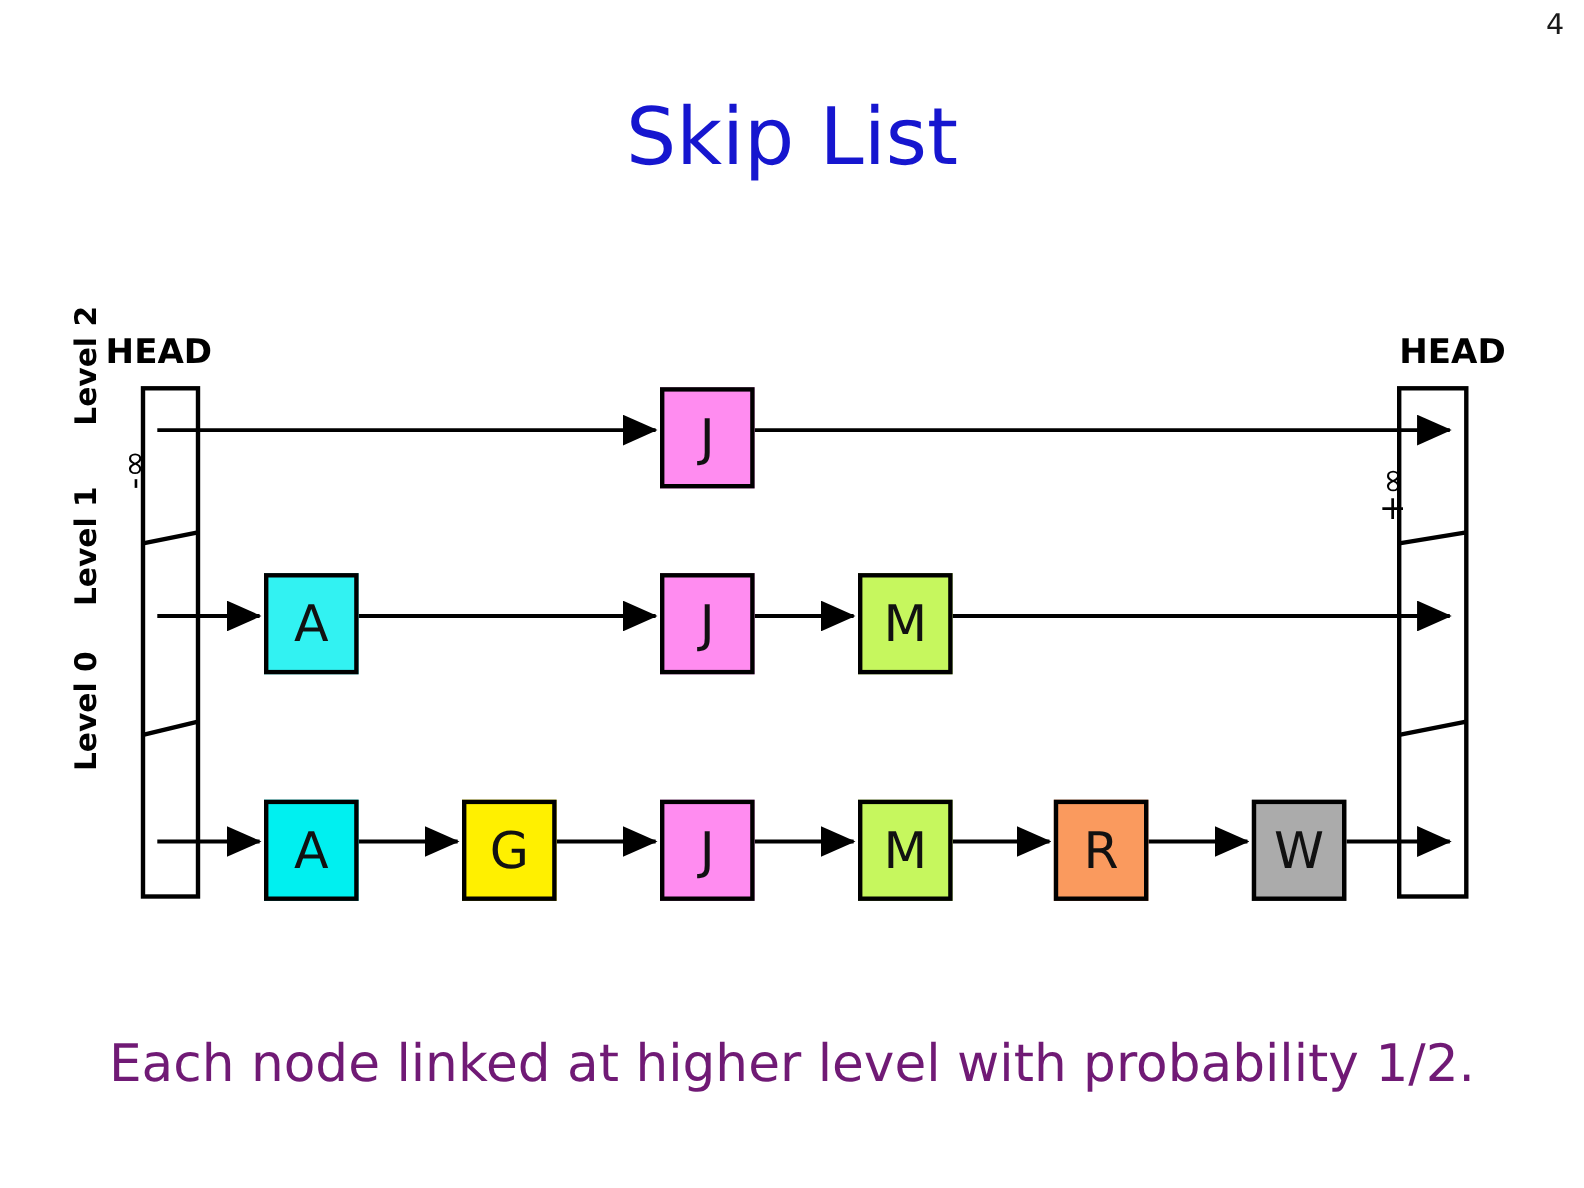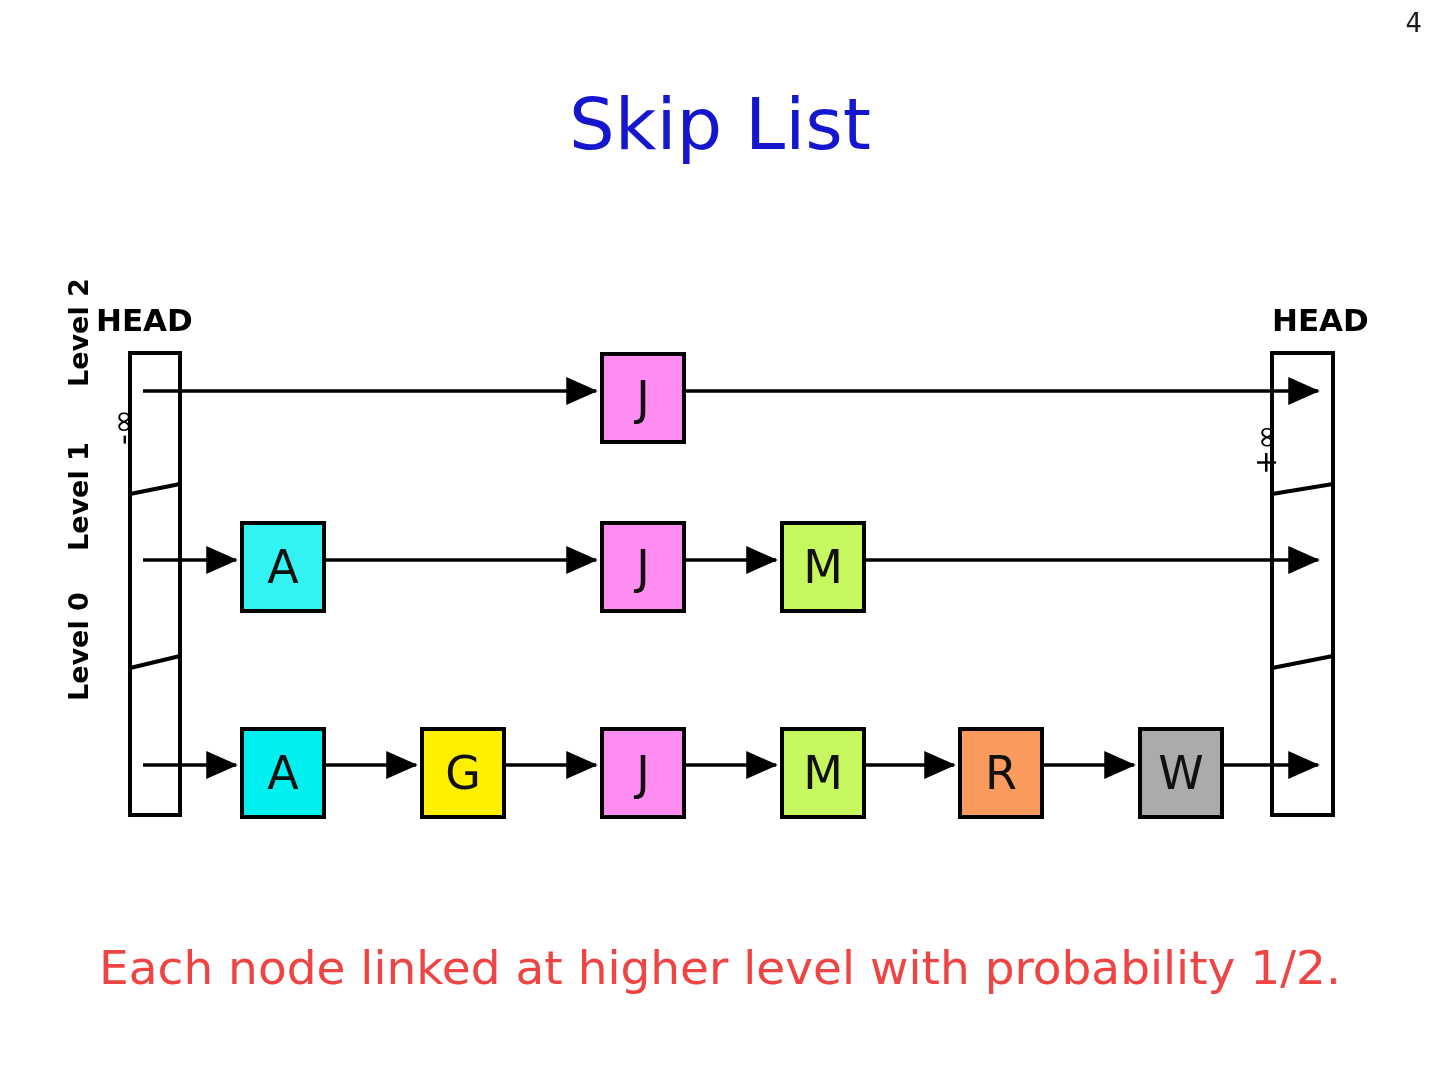--- a/index.html
+++ b/index.html
@@ -35,21 +35,21 @@
     font-family: "DejaVu Sans", "Liberation Sans", sans-serif;
     letter-spacing: 0px;
   }
   #caption {
     position: absolute;
     top: 940px;
     left: 0;
     width: 1440px;
     text-align: center;
     font-size: 47px;
-    color: #ef4444;
+    color: #701a75;
     font-family: "DejaVu Sans", "Liberation Sans", sans-serif;
   }
   #diagram {
     position: absolute;
     left: 0;
     top: 0;
     width: 1440px;
     height: 1080px;
   }
   .endcap-label {

